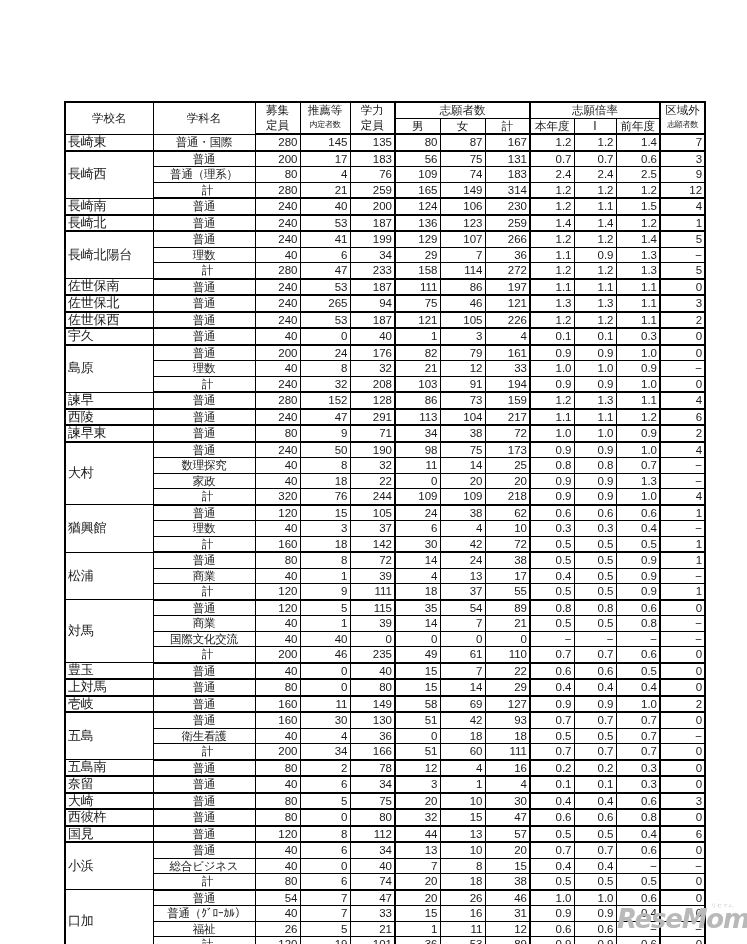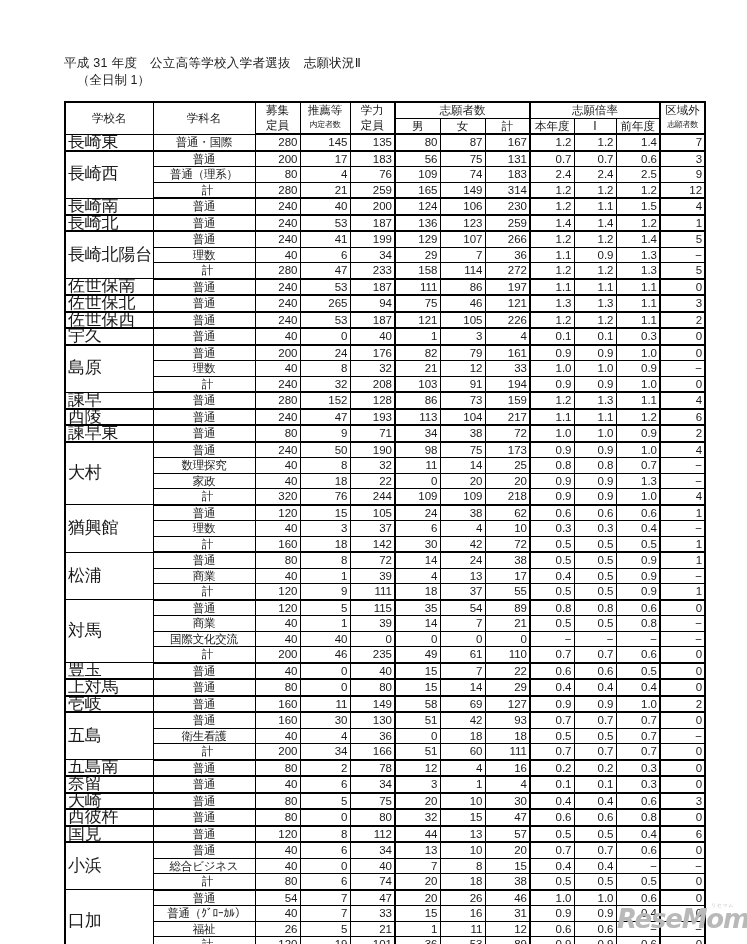--- a/index.html
+++ b/index.html
@@ -77,21 +77,21 @@
   }
   th.hd.small {
     font-size: 8px;
     letter-spacing: -0.3px;
   }
   th.hd.tall { height: 29px; line-height: 29px; font-family: Liberation Serif, serif; }
 
   td.school {
     text-align: left;
     padding-left: 3px;
-    font-size: 17px;
+    font-size: 13px;
     letter-spacing: -0.2px;
     border-right: 2px solid #000;
   }
   td.course {
     text-align: center;
     padding-left: 3px;
     font-size: 11.5px;
     letter-spacing: -0.2px;
   }
   td.course.sum { padding-left: 9px; border-left: 1px solid #fff; }
@@ -139,24 +139,20 @@
     font-size: 5px;
     color: #c4c4c4;
     letter-spacing: 0.6px;
   }
 </style>
 </head>
 <body>
 
 <div class="page">
 
-  <div class="title-block">
-    <div class="title-main">平成 31 年度　公立高等学校入学者選抜　志願状況Ⅱ</div>
-    <div class="title-sub">（全日制 1）</div>
-  </div>
 
   <div class="table-wrap">
     <table class="grid">
       <colgroup>
         <col style="width:88px">
         <col style="width:102px">
         <col style="width:45px">
         <col style="width:50px">
         <col style="width:45px">
         <col style="width:45px">
@@ -422,21 +418,21 @@
             <td class="num sep-left">1.2</td>
             <td class="num">1.3</td>
             <td class="num">1.1</td>
             <td class="num sep-left">4</td>
           </tr>
           <tr class="group-end">
             <td class="school school-span" rowspan="1">西陵</td>
             <td class="course">普通</td>
             <td class="num">240</td>
             <td class="num">47</td>
-            <td class="num">193</td>
+            <td class="num">291</td>
             <td class="num sep-left">113</td>
             <td class="num">104</td>
             <td class="num">217</td>
             <td class="num sep-left">1.1</td>
             <td class="num">1.1</td>
             <td class="num">1.2</td>
             <td class="num sep-left">6</td>
           </tr>
           <tr class="group-end">
             <td class="school school-span" rowspan="1">諫早東</td>

